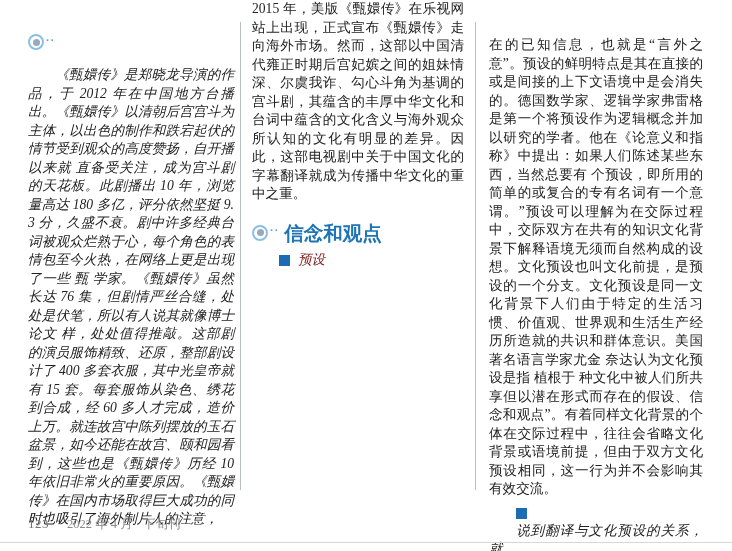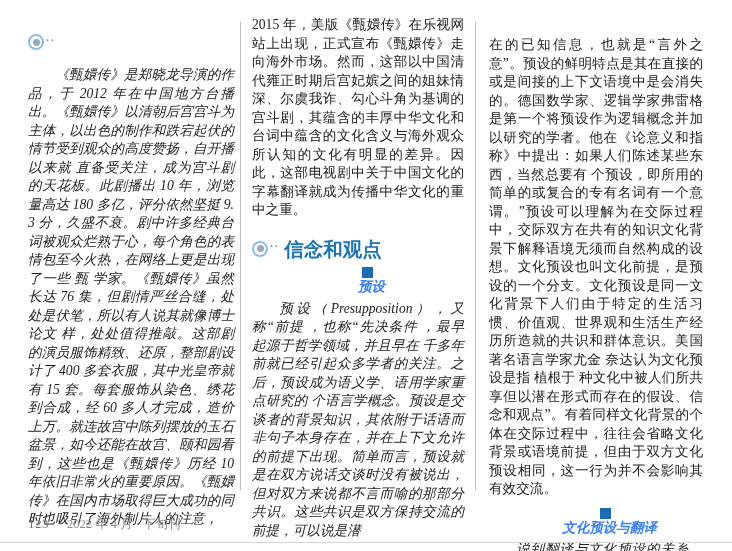--- a/index.html
+++ b/index.html
@@ -15,21 +15,21 @@
 
   
   .col{
     position:absolute;top:0;
     font-size:13.6px;line-height:18.5px;
     text-align:justify;
     word-break:break-all;
   }
   .col p{margin:0;}
   .col-left{left:28px;width:206px;padding-top:34px;}
-  .col-mid{left:252px;width:212px;padding-top:16px;}
+  .col-mid{left:252px;width:212px;}
   .col-right{left:489px;width:214px;padding-top:4px;margin-top:32px;}
   .indent{text-indent:2em;font-style:italic;}
 
   
   .v-divider{
     position:absolute;top:22px;height:468px;width:1px;
     background:#b9bec4;
   }
   .v-divider.d1{left:240px;}
   .v-divider.d2{left:475px;}
@@ -62,25 +62,24 @@
     letter-spacing:1px;line-height:1;
     margin:0 5px 0 2px;
     transform:translateY(-2px);
   }
 
   
   .sub-heading{
     display:flex;align-items:center;
     margin:9px 0 3px 0;
     padding-left:2em;
-    font-style:italic;font-weight:700;font-size:13.5px;
-    color:#3b82f6;
+    font-style:italic;font-weight:400;font-size:13.5px;
+    color:#7f1d1d;
     text-align:left;text-indent:0;
     white-space:nowrap;
-    flex-direction:column;
   }
   .square-bullet{
     flex:0 0 auto;
     width:11px;height:11px;background:#1b6cb3;
     margin-right:8px;
   }
 
   
   .footer{
     position:absolute;left:28px;top:516px;
@@ -118,30 +117,28 @@
     <p>2015 年，美版《甄嬛传》在乐视网站上出现，正式宣布《甄嬛传》走向海外市场。然而，这部以中国清代雍正时期后宫妃嫔之间的姐妹情深、尔虞我诈、勾心斗角为基调的宫斗剧，其蕴含的丰厚中华文化和台词中蕴含的文化含义与海外观众所认知的文化有明显的差异。因此，这部电视剧中关于中国文化的字幕翻译就成为传播中华文化的重中之重。</p>
     <div class="sec-heading">
       <span class="bullet-ring"></span>
       <span class="leader-dots">··</span>
       <span>信念和观点</span>
     </div>
     <div class="sub-heading">
       <span class="square-bullet"></span>
       <span>预设</span>
     </div>
-    <p class="indent">预设（Presupposition），又称“前提 ，也称“先决条件 ，最早起源于哲学领域，并且早在 千多年前就已经引起众多学者的关注。之后，预设成为语义学、语用学家重点研究的 个语言学概念。预设是交谈者的背景知识，其依附于话语而非句子本身存在，并在上下文允许的前提下出现。简单而言，预设就是在双方说话交谈时没有被说出，但对双方来说都不言而喻的那部分共识。这些共识是双方保持交流的前提，可以说是潜</p>
   </div>
 
   <div class="v-divider d2"></div>
 
   <div class="col col-right">
     <p>在的已知信息，也就是“言外之意”。预设的鲜明特点是其在直接的或是间接的上下文语境中是会消失的。德国数学家、逻辑学家弗雷格是第一个将预设作为逻辑概念并加以研究的学者。他在《论意义和指称》中提出：如果人们陈述某些东西，当然总要有 个预设，即所用的简单的或复合的专有名词有一个意谓。”预设可以理解为在交际过程中，交际双方在共有的知识文化背景下解释语境无须而自然构成的设想。文化预设也叫文化前提，是预设的一个分支。文化预设是同一文化背景下人们由于特定的生活习惯、价值观、世界观和生活生产经历所造就的共识和群体意识。美国著名语言学家尤金 奈达认为文化预设是指 植根于 种文化中被人们所共享但以潜在形式而存在的假设、信念和观点”。有着同样文化背景的个体在交际过程中，往往会省略文化背景或语境前提，但由于双方文化预设相同，这一行为并不会影响其有效交流。</p>
     <div class="sub-heading">
       <span class="square-bullet"></span>
-      <span>文化预设与翻译</span>
     </div>
     <p class="indent">说到翻译与文化预设的关系，就</p>
   </div>
 
   <div class="footer">
     <span class="pageno">123</span>
     <span class="issue">2022 年 4 月 · 下旬刊</span>
   </div>
 
   <div class="bottom-rule"></div>

